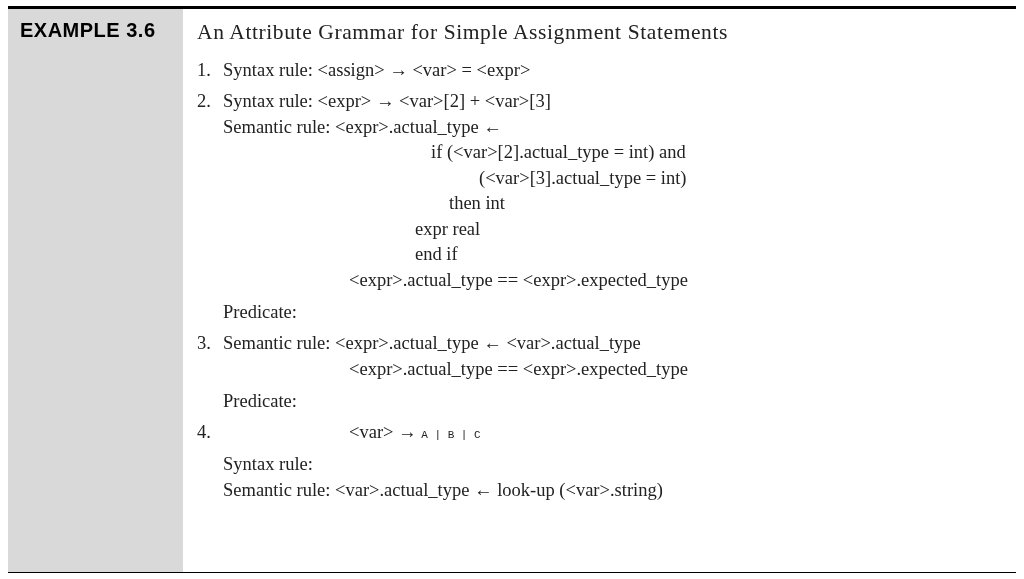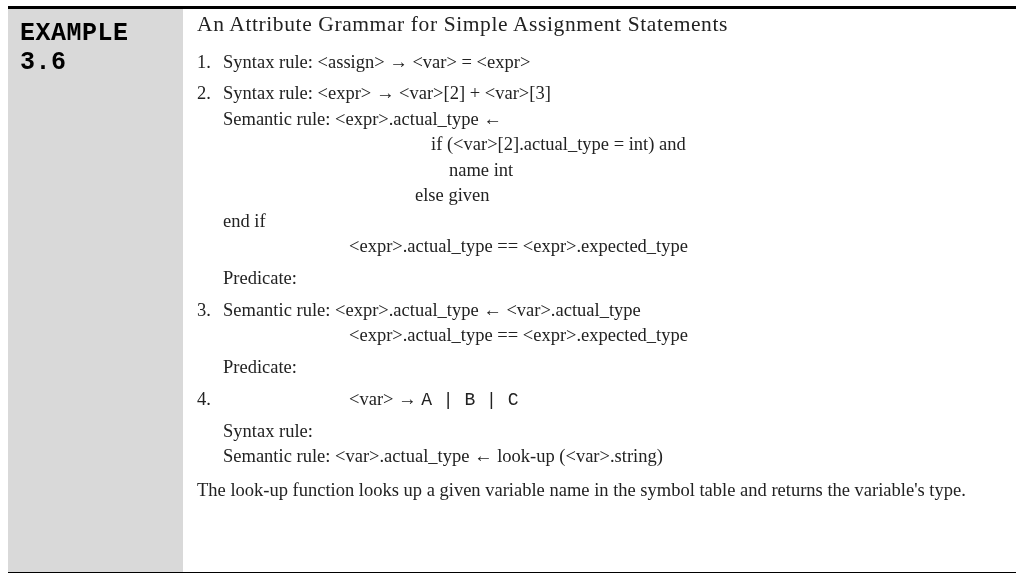--- a/index.html
+++ b/index.html
@@ -17,27 +17,27 @@
       width: 100%;
       height: 567px;
     }
     .example-label {
       background: #d9d9d9;
       width: 175px;
       padding: 10px 12px;
       flex-shrink: 0;
     }
     .example-label-text {
-      font-family: Liberation Mono, monospace;
+      font-family: Liberation Sans, sans-serif;
       font-weight: bold;
-      font-size: 25px;
+      font-size: 20px;
       letter-spacing: 0.5px;
     }
     .example-content {
-      padding: 1px 18px 12px 14px;
+      padding: 9px 18px 12px 14px;
       flex: 1;
       font-size: 18.5px;
       line-height: 1.38;
       color: #222;
     }
     .example-title {
       font-family: Georgia, serif;
       font-size: 21.5px;
       letter-spacing: 0.6px;
       margin-bottom: 10px;
@@ -51,28 +51,28 @@
       width: 26px;
       flex-shrink: 0;
     }
     .rule-body {
       flex: 1;
     }
     .indent-if { margin-left: 208px; }
     .indent-paren2 { margin-left: 256px; }
     .indent-then { margin-left: 226px; }
     .indent-else { margin-left: 192px; }
-    .indent-endif { }
+    .indent-endif { margin-left: 192px; }
     .label-col {
       display: inline-block;
       width: 126px;
       vertical-align: top;
       margin-top: 32px;
     }
-    .mono { font-family: 'Courier New', monospace; font-size: 18px; margin-top: 21px; }
+    .mono { font-family: 'Courier New', monospace; font-size: 11px; margin-top: 21px; }
     .footer-text {
       margin-top: 8px;
     }
   </style>
 </head>
 <body>
 
 <div class="example-box">
   <div class="example-label">
     <div class="example-label-text">EXAMPLE 3.6</div>
@@ -86,22 +86,23 @@
         <div><span>Syntax rule:</span> <span>&lt;assign&gt; → &lt;var&gt;  =  &lt;expr&gt;</span></div>
       </div>
     </div>
 
     <div class="rule-item">
       <div class="rule-num">2.</div>
       <div class="rule-body">
         <div><span>Syntax rule:</span> <span>&lt;expr&gt; → &lt;var&gt;[2]  +  &lt;var&gt;[3]</span></div>
         <div><span>Semantic rule:</span> <span>&lt;expr&gt;.actual_type ←</span></div>
         <div class="indent-if">if  (&lt;var&gt;[2].actual_type = int)  and</div>
-        <div class="indent-then">name int</div>
-        <div class="indent-else">else given</div>
+        <div class="indent-paren2">(&lt;var&gt;[3].actual_type = int)</div>
+        <div class="indent-then">then int</div>
+        <div class="indent-else">expr real</div>
         <div class="indent-endif">end if</div>
         <div><span class="label-col">Predicate:</span><span>&lt;expr&gt;.actual_type == &lt;expr&gt;.expected_type</span></div>
       </div>
     </div>
 
     <div class="rule-item">
       <div class="rule-num">3.</div>
       <div class="rule-body">
         <div><span>Semantic rule:</span> <span>&lt;expr&gt;.actual_type ← &lt;var&gt;.actual_type</span></div>
         <div><span class="label-col">Predicate:</span><span>&lt;expr&gt;.actual_type == &lt;expr&gt;.expected_type</span></div>
@@ -109,15 +110,14 @@
     </div>
 
     <div class="rule-item">
       <div class="rule-num">4.</div>
       <div class="rule-body">
         <div><span class="label-col">Syntax rule:</span><span>&lt;var&gt; → </span><span class="mono">A | B | C</span></div>
         <div><span>Semantic rule:</span> <span>&lt;var&gt;.actual_type ← look-up (&lt;var&gt;.string)</span></div>
       </div>
     </div>
 
-    <div class="footer-text">The look-up function looks up a given variable name in the symbol table and returns the variable's type.</div>
   </div>
 </div>
 
 </body></html>

